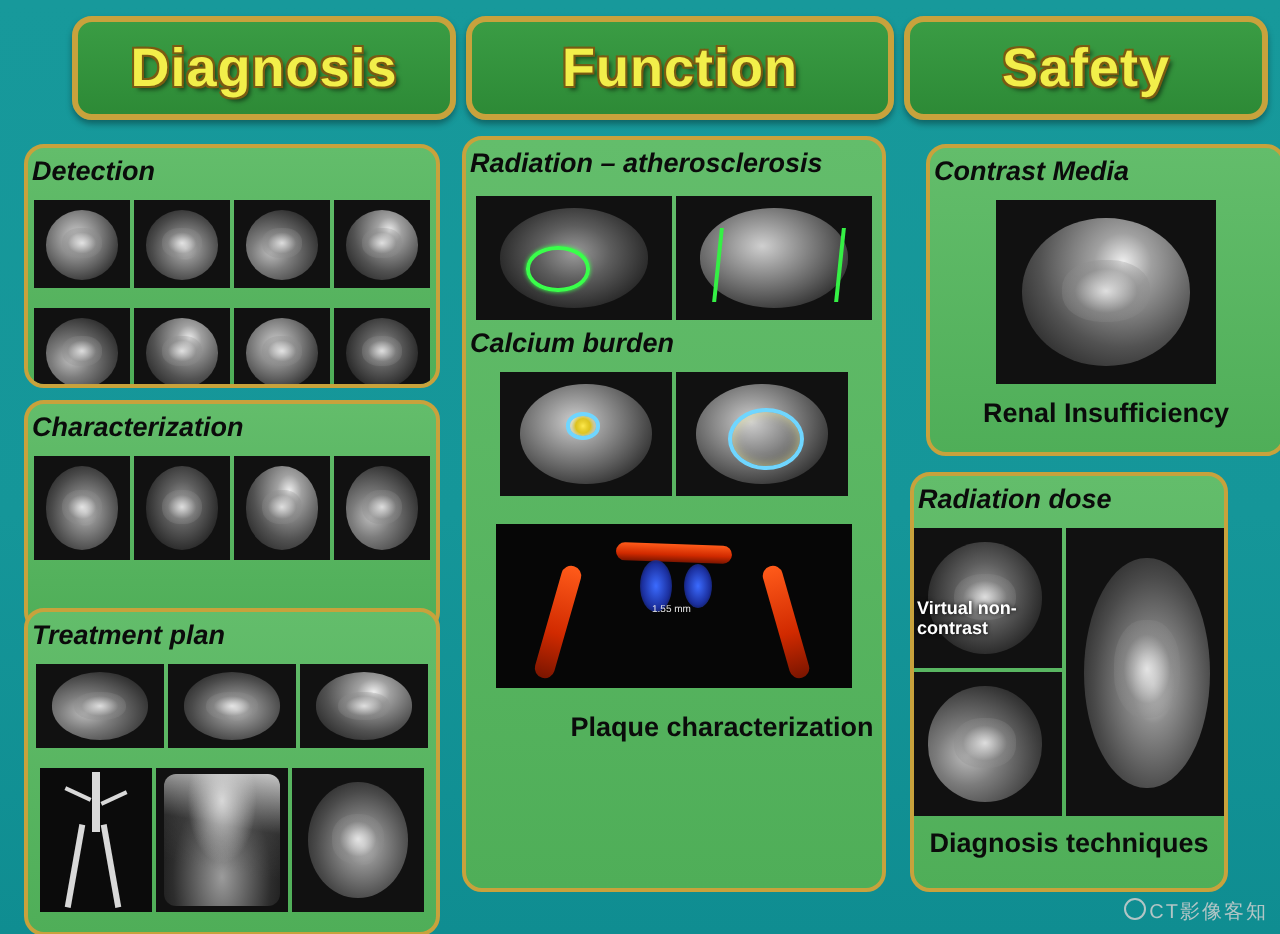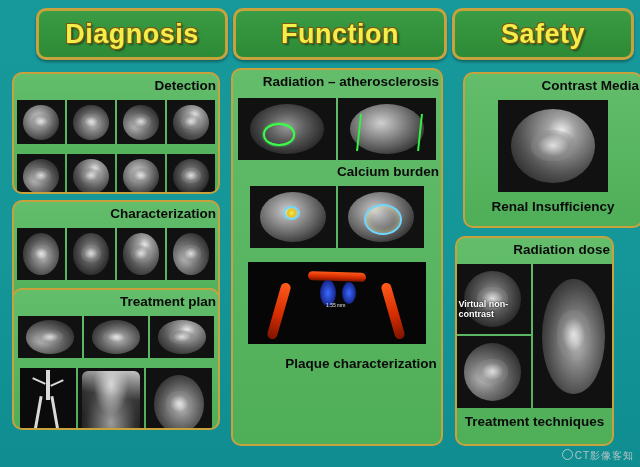--- a/index.html
+++ b/index.html
@@ -45,26 +45,27 @@
   .panel {
     position: absolute;
     border: 2px solid #c8a23c;
     border-radius: 10px;
     background: #56b35f;
     background: linear-gradient(180deg, #63bd6b 0%, #4fae58 100%);
     box-sizing: border-box;
     overflow: hidden;
   }
   .panel-title {
-    text-align: right;
+    text-align: left;
     font-size: 13.5px;
     font-weight: bold;
     color: #0b0b0b;
     line-height: 1.12;
     padding: 4px 2px 3px 2px;
+    font-style: italic;
   }
   .panel-footer {
     text-align: center;
     font-size: 13.5px;
     font-weight: bold;
     color: #0b0b0b;
     line-height: 1.12;
     padding: 3px 2px 4px 2px;
   }
   
@@ -235,21 +236,21 @@
   <div class="panel" style="left:12px; top:200px; width:208px; height:116px;">
     <div class="panel-title">Characterization</div>
     <div class="imgrow">
       <div class="ct v2" style="width:48px;height:52px;"></div>
       <div class="ct dark" style="width:48px;height:52px;"></div>
       <div class="ct v4" style="width:48px;height:52px;"></div>
       <div class="ct v3" style="width:48px;height:52px;"></div>
     </div>
   </div>
 
-  <div class="panel" style="left:12px; top:288px; width:208px; height:142px;">
+  <div class="panel" style="left:12px; top:304px; width:208px; height:164px;">
     <div class="panel-title">Treatment plan</div>
     <div class="imgrow">
       <div class="ct v3" style="width:64px;height:42px;"></div>
       <div class="ct v2" style="width:64px;height:42px;"></div>
       <div class="ct v4" style="width:64px;height:42px;"></div>
     </div>
     <div class="imgrow">
       <div class="mip" style="width:56px;height:72px;">
         <div class="vessel" style="left:26px; top:2px; width:4px; height:30px;"></div>
         <div class="vessel" style="left:16px; top:28px; width:3px; height:42px; transform:rotate(10deg);"></div>
@@ -302,20 +303,20 @@
   <div class="panel" style="left:455px; top:236px; width:159px; height:210px;">
     <div class="panel-title">Radiation dose</div>
     <div class="imgrow" style="align-items:flex-start;">
       <div style="position:relative; flex:none;">
         <div class="ct dark" style="width:76px;height:70px;"></div>
         <div class="label-overlay" style="left:4px; top:36px; width:66px;">Virtual non-contrast</div>
         <div class="ct v3" style="width:76px;height:72px;margin-top:2px;"></div>
       </div>
       <div class="ct v2" style="width:82px;height:144px;"></div>
     </div>
-    <div class="panel-footer" style="padding-top:2px;">Treatment techniques</div>
+    <div class="panel-footer" style="padding-top:2px;">Diagnosis techniques</div>
   </div>
 
   <div class="watermark">
     <span class="wm-dot"></span><span>CT影像客知</span>
   </div>
 
 </div>
 
 </body></html>

